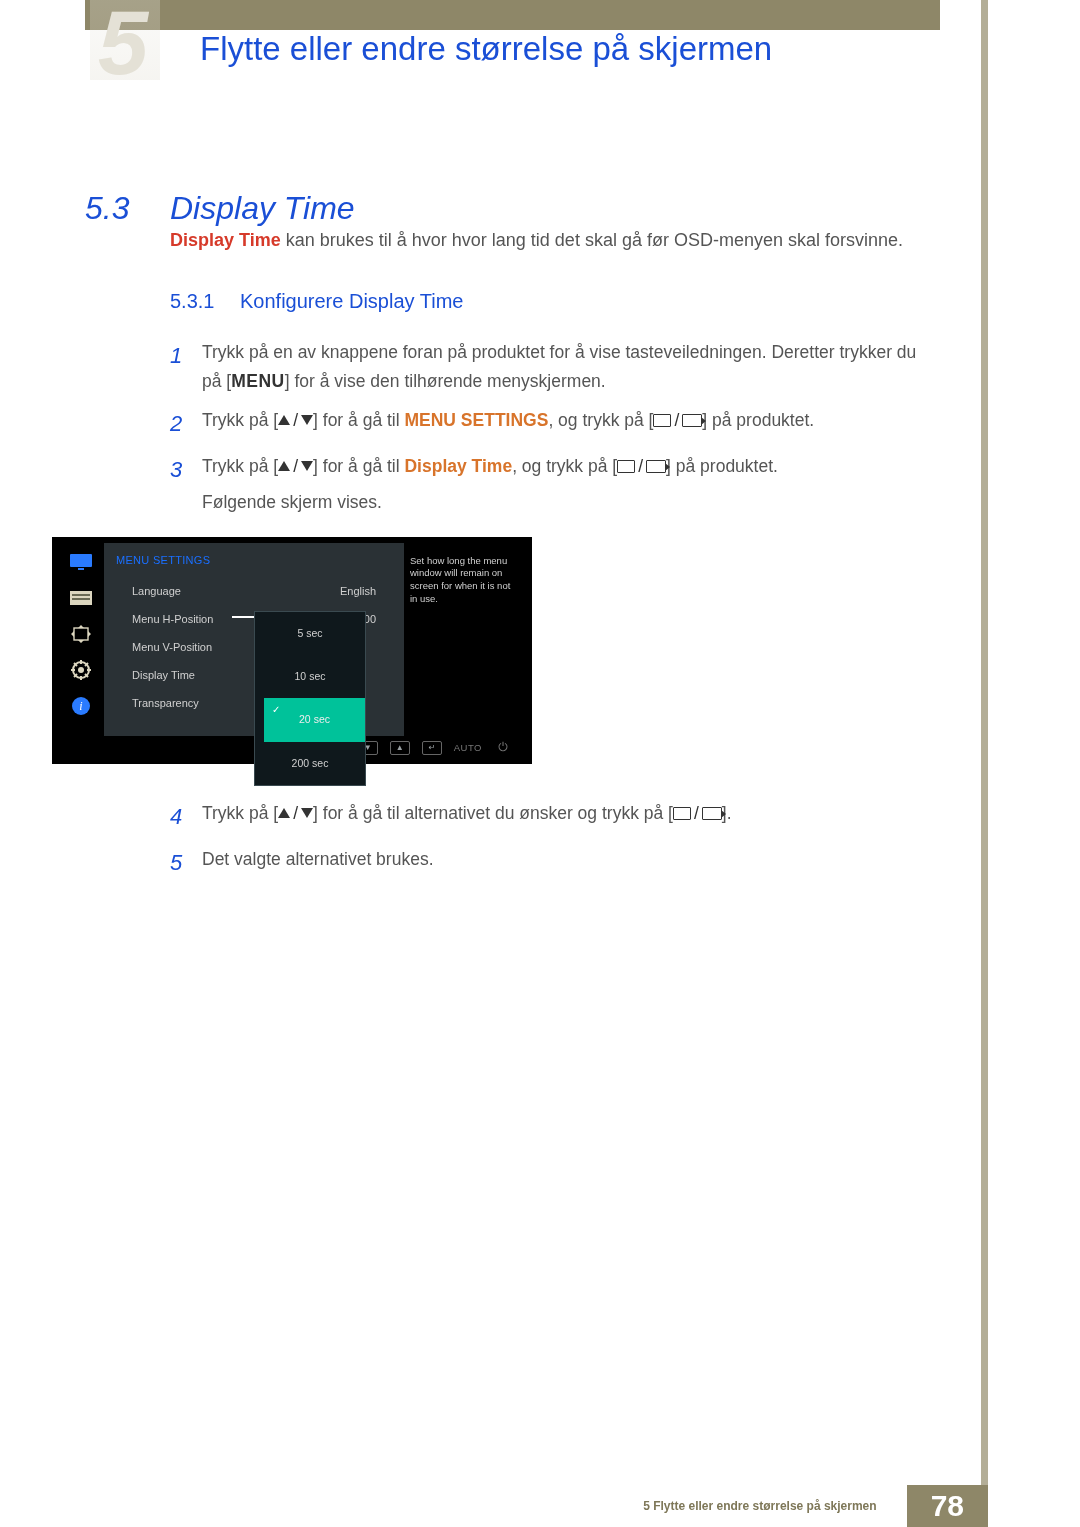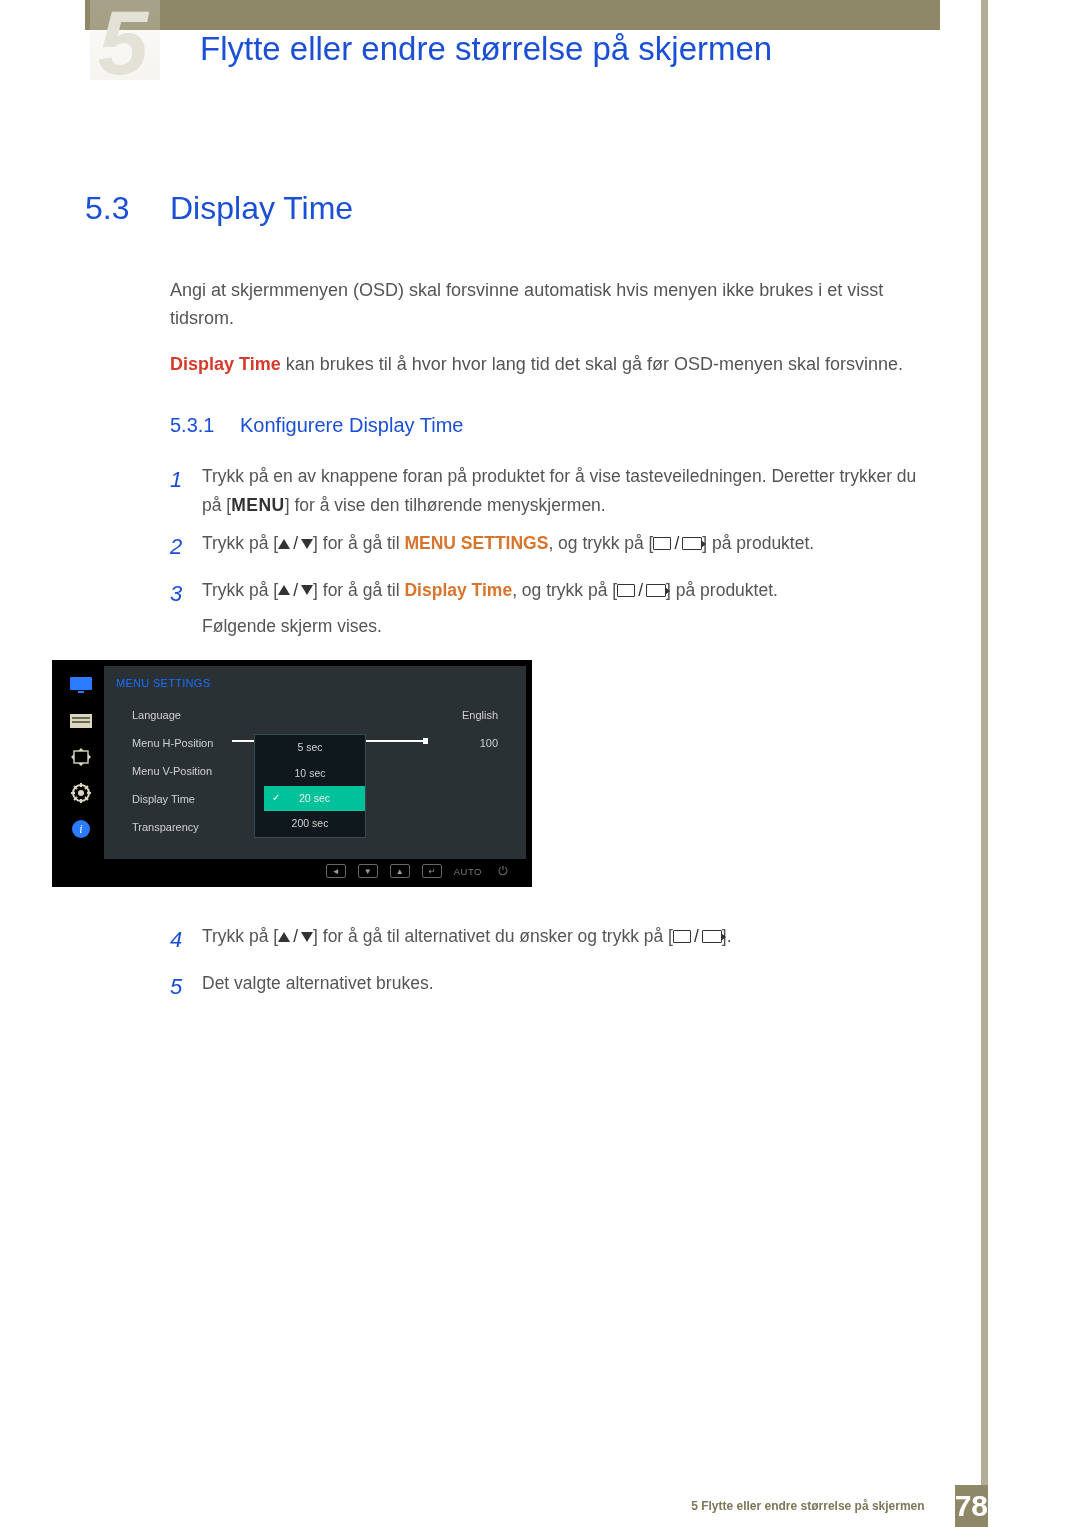--- a/index.html
+++ b/index.html
@@ -53,21 +53,21 @@
   }
 
   .content {
     position: absolute;
     top: 190px; left: 85px; right: 140px;
   }
 
   .section-row {
     display: flex;
     align-items: flex-end;
-    margin-bottom: 50px;
+    font-style: italic;
   }
   .section-num {
     width: 85px;
     font-size: 32px;
     color: #1a4fd6;
     font-weight: 400;
   }
   .section-title {
     font-size: 32px;
     color: #1a4fd6;
@@ -237,21 +237,21 @@
   }
 
   .osd-popup {
     position: absolute;
     left: 150px; top: 68px;
     width: 110px;
     background: #0f181c;
     border: 1px solid #3a4a50;
   }
   .osd-popup .opt {
-    padding: 4px 10px;
+    padding: 13px 10px;
     font-size: 10.5px;
     color: #d0d0d0;
     text-align: center;
     position: relative;
   }
   .osd-popup .opt.sel {
     background: #00c29a;
     color: #ededed;
     margin-left: 9px;
   }
@@ -306,21 +306,21 @@
     font-weight: bold;
     display:flex; align-items:center;
     padding-right: 30px;
     margin-left: 28px;
   }
   .footer-brown {
     background: #8e8768;
     color: #fff;
     font-size: 30px;
     font-weight: bold;
-    padding: 4px 0;
+    padding: 4px 24px;
   }
 </style>
 </head>
 <body>
 
 <div class="top-band"></div>
 <div class="page-right-stripe"></div>
 
 <div class="chapter-mark">
   <div class="bg"></div>
@@ -329,21 +329,20 @@
 
 <div class="chapter-title">Flytte eller endre størrelse på skjermen</div>
 
 <div class="content">
 
   <div class="section-row">
     <div class="section-num">5.3</div>
     <div class="section-title">Display Time</div>
   </div>
 
-  <div class="body-text">Angi at skjermmenyen (OSD) skal forsvinne automatisk hvis menyen ikke brukes i et visst tidsrom.</div>
 
   <div class="body-text">
     <span class="red-bold">Display Time</span><span> kan brukes til å hvor hvor lang tid det skal gå før OSD-menyen skal forsvinne.</span>
   </div>
 
   <div class="subsection-row">
     <div class="subsection-num">5.3.1</div>
     <div class="subsection-title">Konfigurere Display Time</div>
   </div>
 
@@ -456,20 +455,21 @@
               </div>
 
               <div class="osd-popup">
                 <div class="opt">5 sec</div>
                 <div class="opt">10 sec</div>
                 <div class="opt sel">20 sec</div>
                 <div class="opt">200 sec</div>
               </div>
             </div>
 
+            <div class="osd-right">Set how long the menu window will remain on screen for when it is not in use.</div>
           </div>
           <div class="osd-footer">
             <span class="fbtn">◄</span>
             <span class="fbtn">▼</span>
             <span class="fbtn">▲</span>
             <span class="fbtn">↵</span>
             <span class="fbtn auto">AUTO</span>
             <span class="fbtn pwr">⏻</span>
           </div>
         </div>

